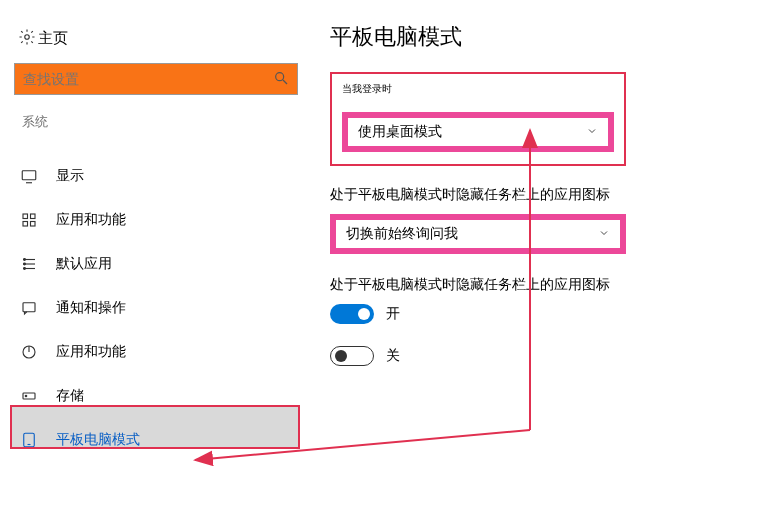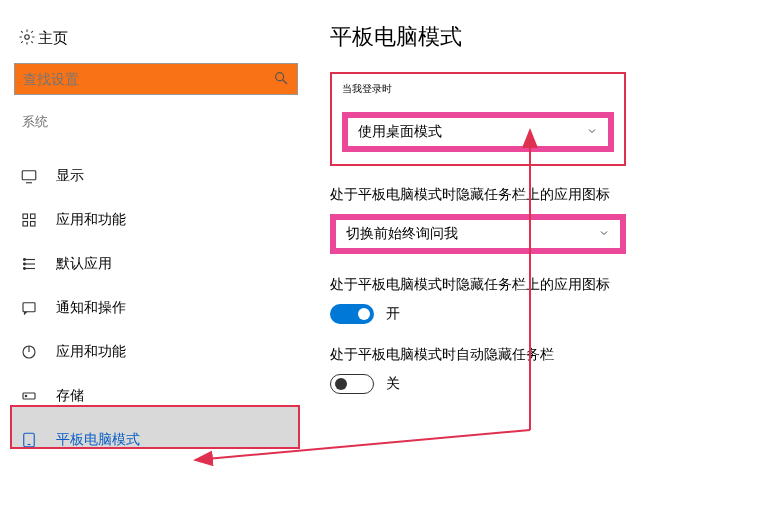--- a/index.html
+++ b/index.html
@@ -237,21 +237,20 @@
   </div>
 
   <div class="setting-label">处于平板电脑模式时隐藏任务栏上的应用图标</div>
   <div class="toggle-row">
     <div class="toggle on">
         <div class="knob"></div>
       </div>
     <span class="toggle-text">开</span>
   </div>
 
-  <div class="setting-label">处于平板电脑模式时自动隐藏任务栏</div>
   <div class="toggle-row">
     <div class="toggle off">
         <div class="knob"></div>
       </div>
     <span class="toggle-text">关</span>
   </div>
 </div>
 
 <svg class="arrow-svg">
   <defs>

